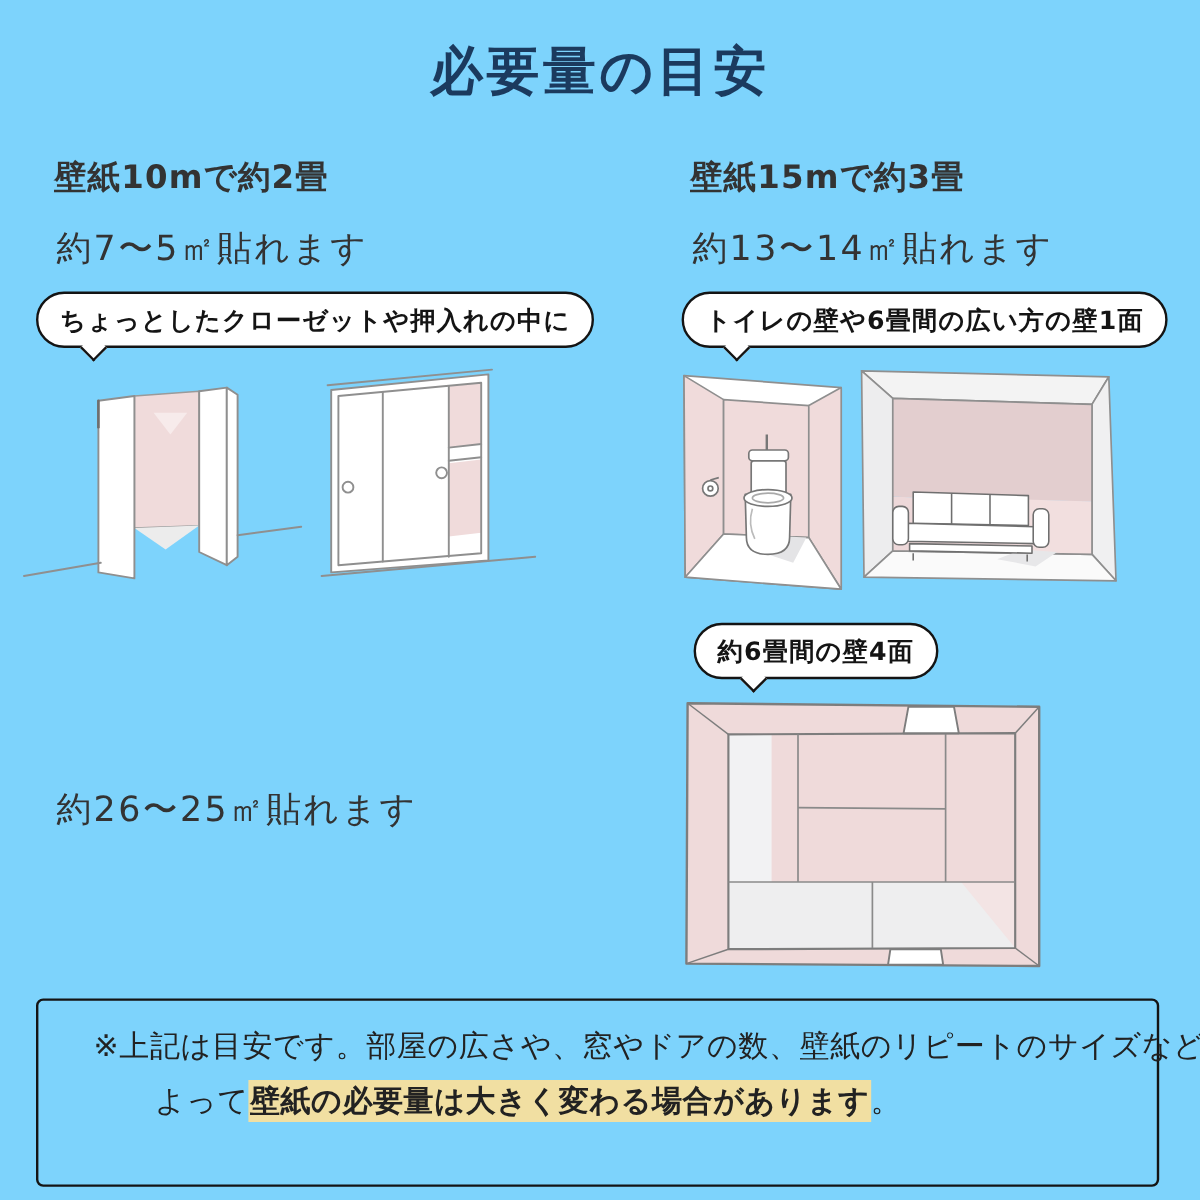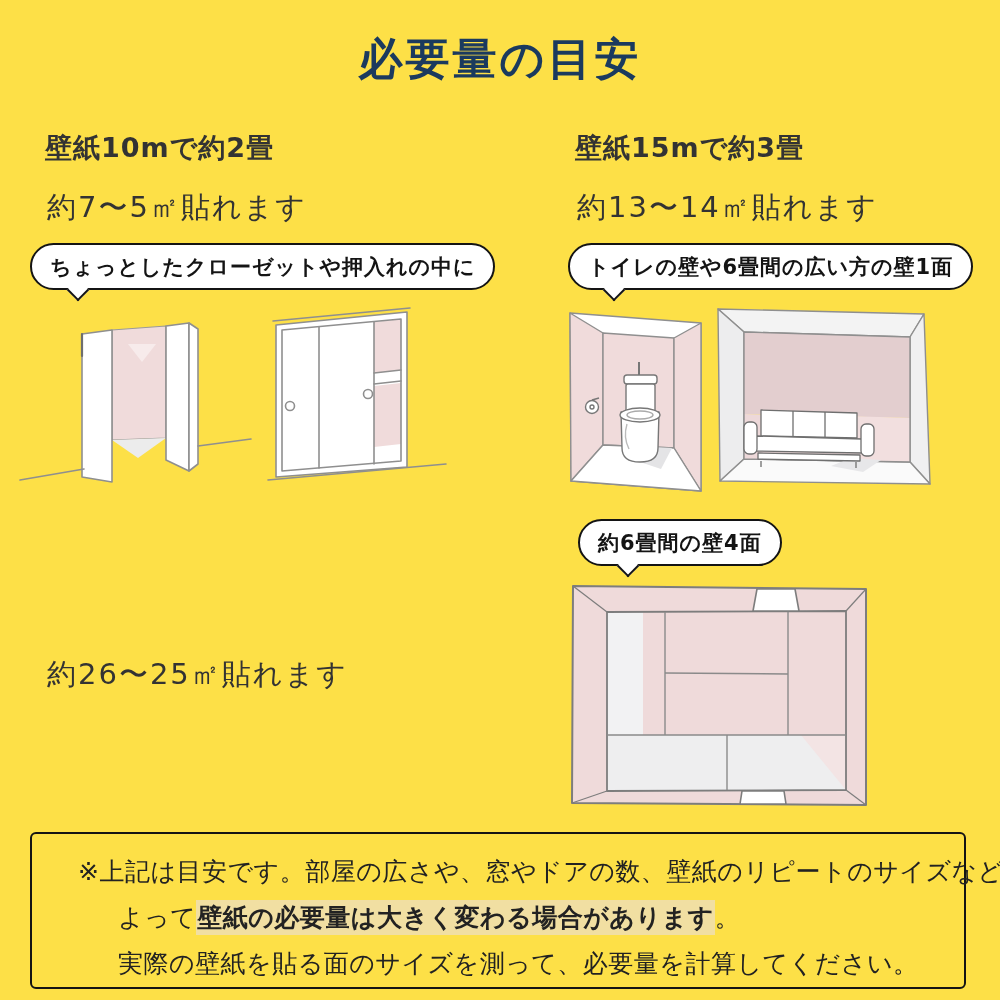--- a/index.html
+++ b/index.html
@@ -1,35 +1,35 @@
 <!DOCTYPE html>
 <html><head>
 <meta charset="utf-8">
 <style>
   *{margin:0;padding:0;box-sizing:border-box}
   html,body{background:#ffffff}
-  .canvas{position:relative;width:1000px;height:1000px;background:#fde047;overflow:hidden;
+  .canvas{position:relative;width:1000px;height:1000px;background:#7dd3fc;overflow:hidden;
     font-family:"DejaVu Sans","Liberation Sans",sans-serif;color:#333}
   .title{position:absolute;top:30px;left:0;width:100%;text-align:center;
     font-size:44px;font-weight:800;color:#1b3a5e;letter-spacing:3px}
   .heading{position:absolute;font-size:27px;font-weight:800;color:#333;
     letter-spacing:1px;white-space:nowrap}
   .subheading{position:absolute;font-size:29px;font-weight:500;color:#333;
     letter-spacing:2px;white-space:nowrap}
   .bubble{position:absolute;height:47px;background:#fff;border:2px solid #141414;
     border-radius:24px;display:flex;align-items:center;padding:0 18px;
     font-size:21px;font-weight:700;color:#141414;letter-spacing:1px;white-space:nowrap}
   .bubble .tail{position:absolute;bottom:-10px;width:16px;height:16px;background:#fff;
     border-right:2px solid #141414;border-bottom:2px solid #141414;transform:rotate(45deg)}
   .illus{position:absolute}
   .note-box{position:absolute;left:30px;top:832px;width:936px;height:157px;
     border:2.5px solid #141414;border-radius:6px;padding:15px 0 0 46px;
     font-size:25px;color:#222;letter-spacing:.5px}
   .note-line{white-space:nowrap;line-height:46px}
-  .note-indent{margin-left:40px}
+  .note-indent{margin-left:51px}
   .hl{background:#f1dfa2;font-weight:700;padding:3px 1px}
 </style>
 </head>
 <body>
 
 <div class="canvas">
 
   <h1 class="title">必要量の目安</h1>
 
   <h2 class="heading" style="left:45px;top:130px">壁紙10mで約2畳</h2>
@@ -157,16 +157,15 @@
         <polygon points="181,216 223,216 225,229 179,229" fill="#ffffff" stroke-width="1.6"></polygon>
       </g>
     </svg>
   </div>
 
   <div class="note-box">
     <div class="note-line">※上記は目安です。部屋の広さや、窓やドアの数、壁紙のリピートのサイズなどに</div>
     <div class="note-line note-indent">
       <span>よって</span><span class="hl">壁紙の必要量は大きく変わる場合があります</span><span>。</span>
     </div>
-    <div class="note-line note-indent">実際の壁紙を貼る面のサイズを測って、必要量を計算してください。</div>
   </div>
 
 </div>
 
 </body></html>

